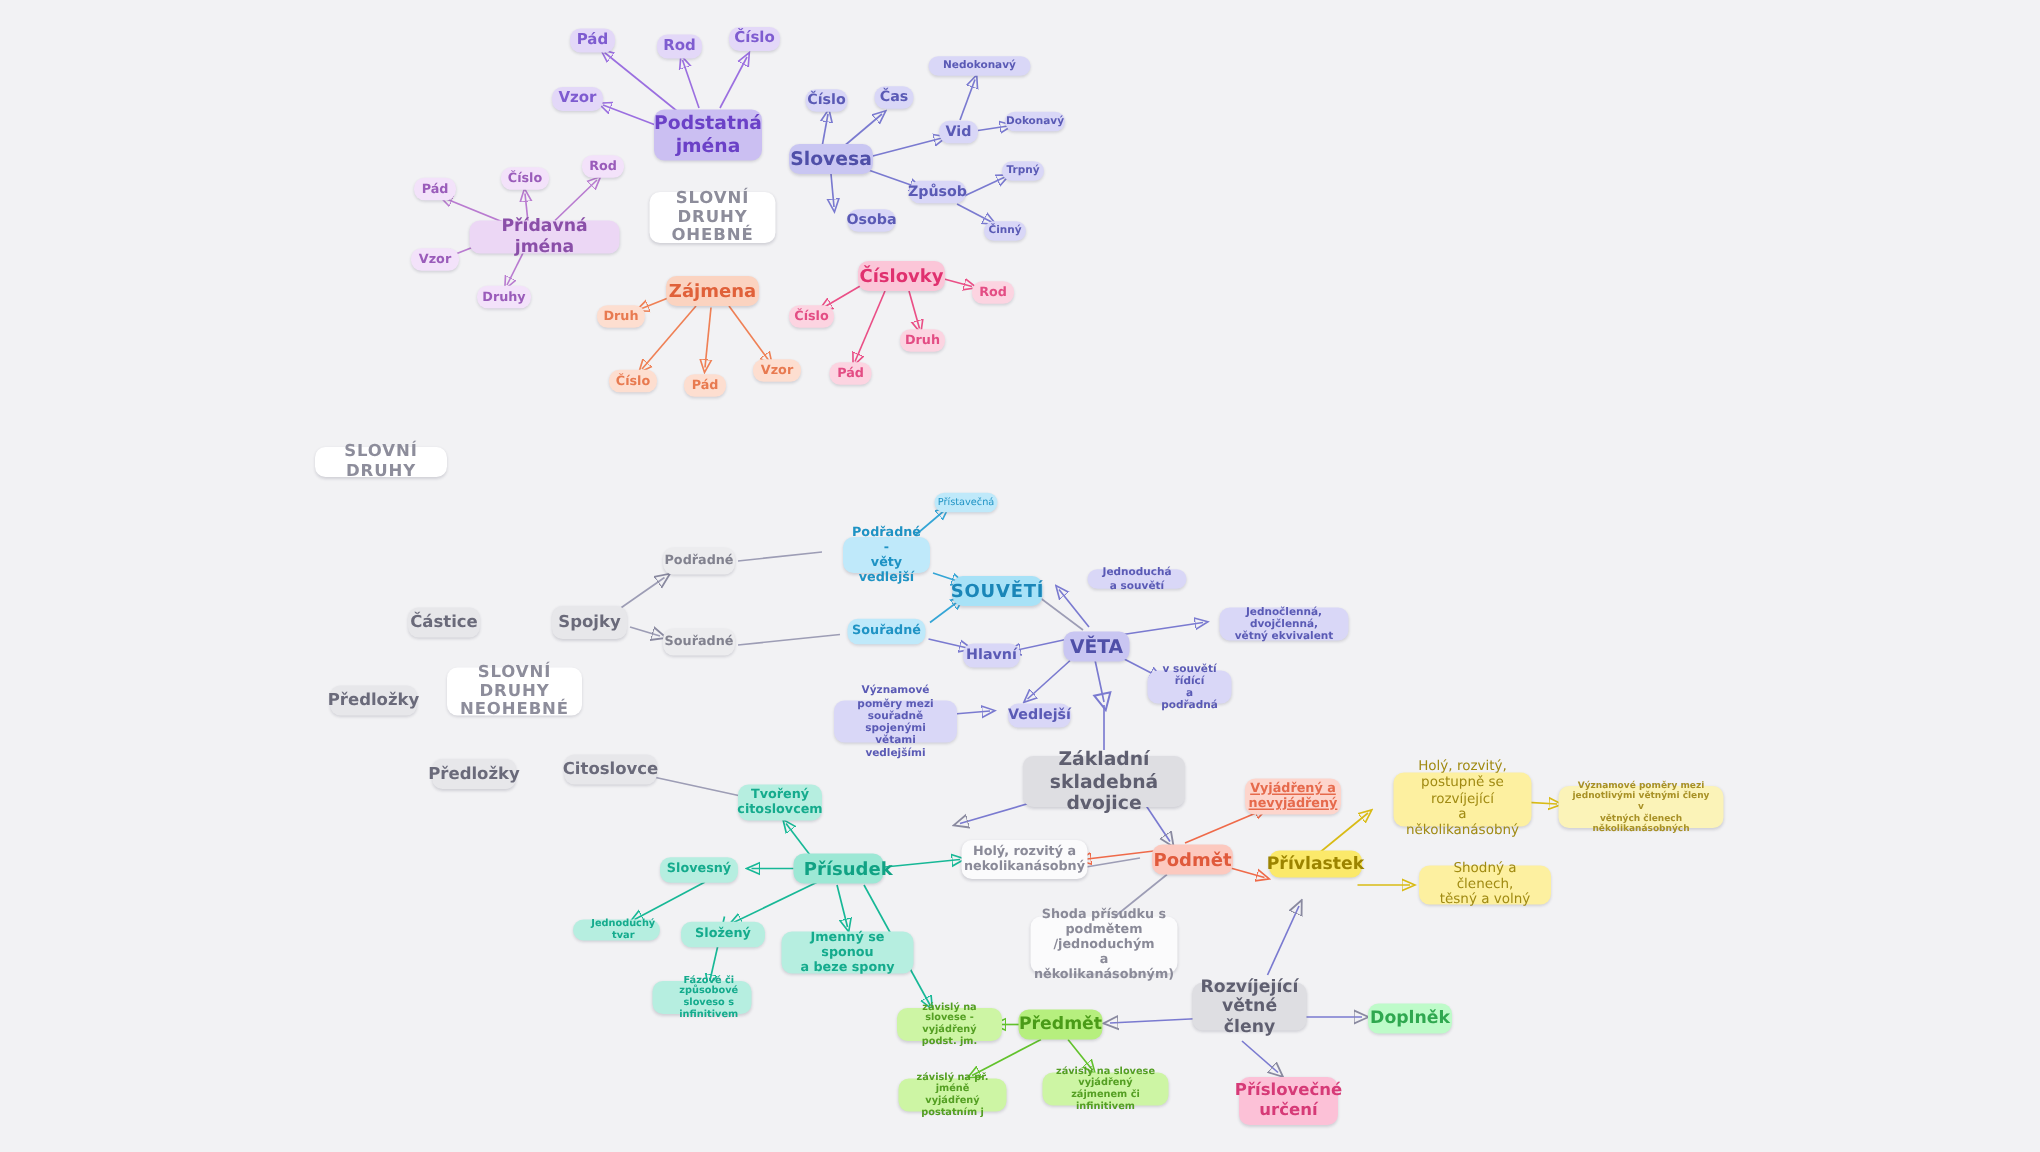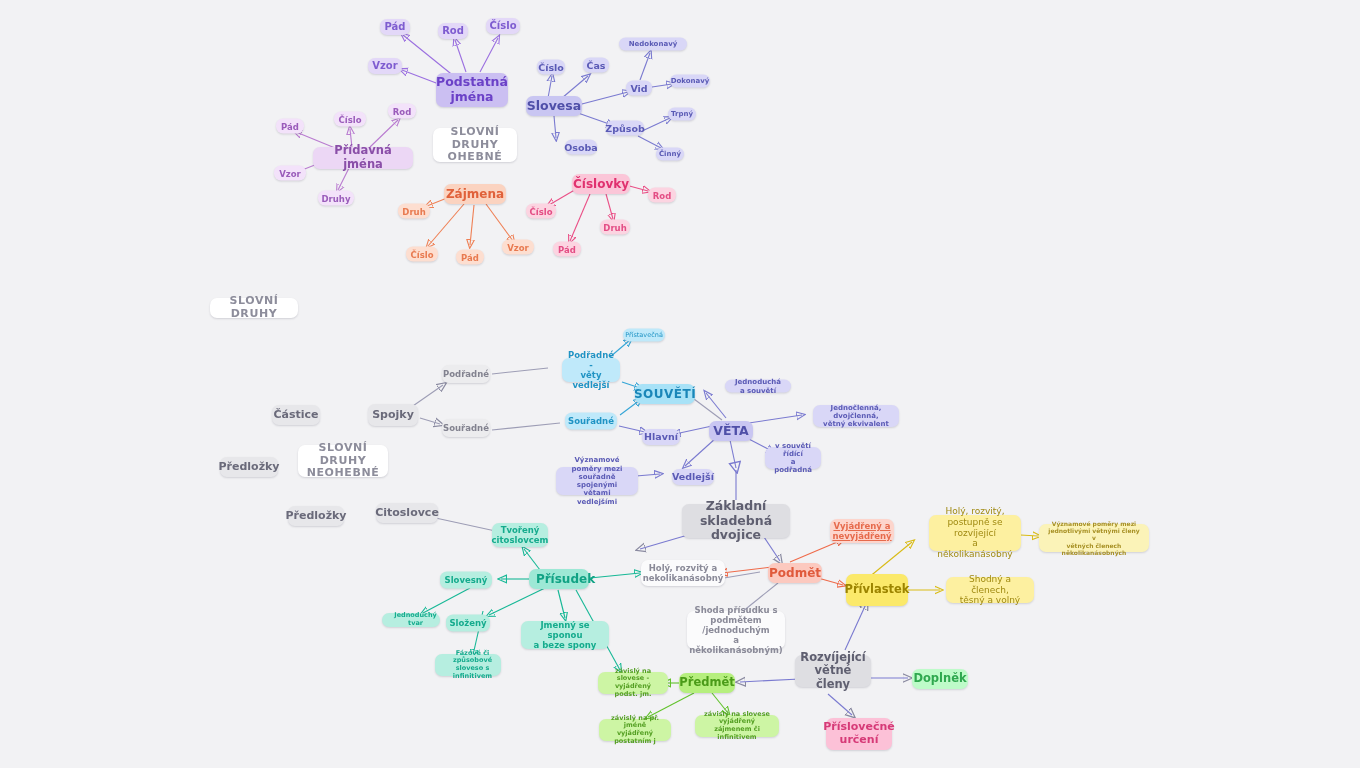--- a/index.html
+++ b/index.html
@@ -300,36 +300,36 @@
 <div class="node n-grey-big" style="left:736px;top:521px;width:108px;height:34px;">Základní
 skladebná dvojice</div>
 <div class="node n-grey-big" style="left:833px;top:671px;width:76px;height:32px;font-size:11.5px;">Rozvíjející
 větné členy</div>
 
 <div class="node n-teal-main" style="left:559px;top:579px;width:60px;height:20px;">Přísudek</div>
 <div class="node n-teal-sub" style="left:520px;top:535px;width:56px;height:24px;">Tvořený
 citoslovcem</div>
 <div class="node n-teal-sub" style="left:466px;top:580px;width:52px;height:17px;">Slovesný</div>
 <div class="node n-teal-tiny" style="left:411px;top:620px;width:58px;height:14px;">Jednoduchý tvar</div>
-<div class="node n-teal-sub" style="left:468px;top:623px;width:44px;height:17px;">Složený</div>
+<div class="node n-teal-sub" style="left:482px;top:623px;width:56px;height:17px;">Složený</div>
 <div class="node n-teal-tiny" style="left:468px;top:665px;width:66px;height:22px;">Fázové či způsobové
 sloveso s infinitivem</div>
 <div class="node n-teal-sub" style="left:565px;top:635px;width:88px;height:28px;">Jmenný se sponou
 a beze spony</div>
 <div class="node n-white-sm" style="left:683px;top:573px;width:84px;height:26px;">Holý, rozvitý a
 nekolikanásobný</div>
 <div class="node n-white-sm" style="left:736px;top:630px;width:98px;height:38px;">Shoda přísudku s
 podmětem /jednoduchým
 a několikanásobným)</div>
 
 <div class="node n-coral-main" style="left:795px;top:573px;width:54px;height:20px;">Podmět</div>
 <div class="node n-coral-sub" style="left:862px;top:531px;width:64px;height:24px;">Vyjádřený a
 nevyjádřený</div>
 
-<div class="node n-yellow-main" style="left:877px;top:590px;width:62px;height:32px;">Přívlastek</div>
+<div class="node n-yellow-main" style="left:877px;top:576px;width:62px;height:18px;">Přívlastek</div>
 <div class="node n-yellow-sub" style="left:975px;top:533px;width:92px;height:36px;">Holý, rozvitý,
 postupně se rozvíjející
 a několikanásobný</div>
 <div class="node n-yellow-tiny" style="left:1094px;top:538px;width:110px;height:28px;">Významové poměry mezi
 jednotlivými větnými členy v
 větných členech několikanásobných</div>
 <div class="node n-yellow-sub" style="left:990px;top:590px;width:88px;height:26px;">Shodný a členech,
 těsný a volný</div>
 
 <div class="node n-green-main" style="left:707px;top:683px;width:56px;height:20px;">Předmět</div>

